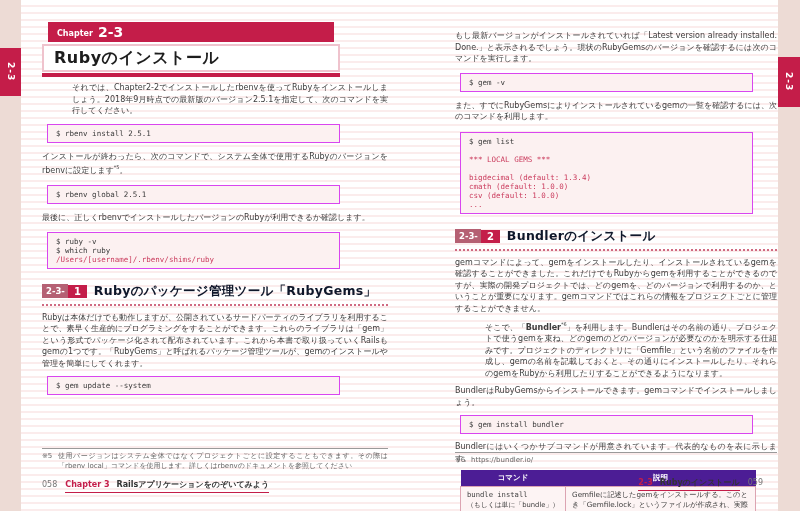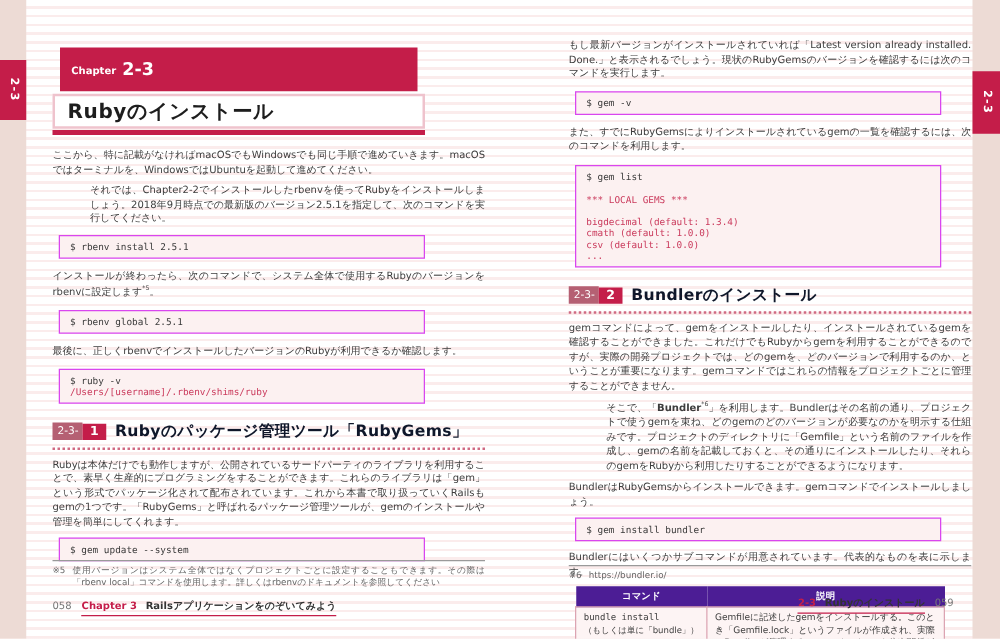--- a/index.html
+++ b/index.html
@@ -19,21 +19,21 @@
   }
   .side-tab.left{left:0;top:48px;height:48px;}
   .side-tab.right{right:0;top:57px;height:50px;width:22px;}
 
   .page{position:absolute;top:0;height:511px;z-index:1;}
   .page.left{left:42px;width:346px;}
   .page.right{left:455px;width:322px;}
 
   
   .chapter-banner{
-    margin-top:38px;margin-left:6px;width:286px;height:35px;background:#c41d49;color:#fff;
+    margin-top:22px;margin-left:6px;width:286px;height:20px;background:#c41d49;color:#fff;
     display:flex;align-items:baseline;padding-left:9px;box-sizing:border-box;
   }
   .chapter-banner .lbl{font-size:8px;font-weight:bold;align-self:center;margin-top:2px;}
   .chapter-banner .num{font-size:14px;font-weight:bold;margin-left:5px;align-self:center;}
   .title-box{
     margin-top:2px;width:298px;height:28px;box-sizing:border-box;
     background:#fff;border:2px solid #efc3cd;display:flex;align-items:center;
   }
   .title-box .t{font-size:16px;font-weight:bold;color:#1d1d1d;padding-left:10px;letter-spacing:0.5px;}
   .title-accent{margin-top:1px;width:298px;height:4px;background:#c41d49;}
@@ -48,21 +48,21 @@
     background:#fcf1f1;border:1px solid #d946ef;box-sizing:border-box;
     font-family:"DejaVu Sans Mono","Liberation Mono",monospace;
     font-size:7.5px;line-height:9px;color:#3a3a3a;
     padding:4px 8px;margin-left:5px;width:293px;
   }
   .code .out{color:#ca3a5c;}
   .code .line{min-height:9px;white-space:pre;}
 
   
   .sec-head{display:flex;align-items:center;border-bottom:2px dotted #d06a82;padding-bottom:4px;}
-  .badge-pre{background:#b56073;color:#fff;font-size:8.5px;font-weight:normal;padding:2px 3px 2px 4px;}
+  .badge-pre{background:#b56073;color:#fff;font-size:8.5px;font-weight:bold;padding:2px 3px 2px 4px;}
   .badge-num{background:#c41d49;color:#fff;font-size:10px;font-weight:bold;padding:1px 6px;}
   .sec-title{font-size:12.5px;font-weight:bold;color:#0f172a;margin-left:7px;letter-spacing:0.3px;}
 
   
   .footnote{position:absolute;left:0;width:100%;border-top:1px solid #9a9a9a;padding-top:3px;
     display:flex;font-size:7px;line-height:9.5px;color:#666;}
   .footnote .mk{flex:0 0 16px;}
   .footnote .tx{flex:1;text-align:justify;}
 
   
@@ -96,37 +96,37 @@
 <div class="page left">
   <div class="chapter-banner">
     <span class="lbl">Chapter</span>
     <span class="num">2-3</span>
   </div>
   <div class="title-box">
     <span class="t">Rubyのインストール</span>
   </div>
   <div class="title-accent"></div>
 
-  <div class="para mt10">ここから、特に記載がなければmacOSでもWindowsでも同じ手順で進めていきます。macOSではターミナルを、WindowsではUbuntuを起動して進めてください。</div>
   <div class="para mt5">それでは、Chapter2-2でインストールしたrbenvを使ってRubyをインストールしましょう。2018年9月時点での最新版のバージョン2.5.1を指定して、次のコマンドを実行してください。</div>
 
   <div class="code mt7">
     <div class="line">$ rbenv install 2.5.1</div>
   </div>
 
   <div class="para mt8"><span>インストールが終わったら、次のコマンドで、システム全体で使用するRubyのバージョンをrbenvに設定します</span><span class="sup">*5</span><span>。</span></div>
 
   <div class="code mt9">
     <div class="line">$ rbenv global 2.5.1</div>
   </div>
 
   <div class="para mt8">最後に、正しくrbenvでインストールしたバージョンのRubyが利用できるか確認します。</div>
 
   <div class="code mt8">
     <div class="line">$ ruby -v</div>
+    <div class="line">$ which ruby</div>
     <div class="line out">/Users/[username]/.rbenv/shims/ruby</div>
   </div>
 
   <div class="sec-head mt14">
     <span class="badge-pre">2-3-</span>
     <span class="badge-num">1</span>
     <span class="sec-title">Rubyのパッケージ管理ツール「RubyGems」</span>
   </div>
 
   <div class="para mt6">Rubyは本体だけでも動作しますが、公開されているサードパーティのライブラリを利用することで、素早く生産的にプログラミングをすることができます。これらのライブラリは「gem」という形式でパッケージ化されて配布されています。これから本書で取り扱っていくRailsもgemの1つです。「RubyGems」と呼ばれるパッケージ管理ツールが、gemのインストールや管理を簡単にしてくれます。</div>

